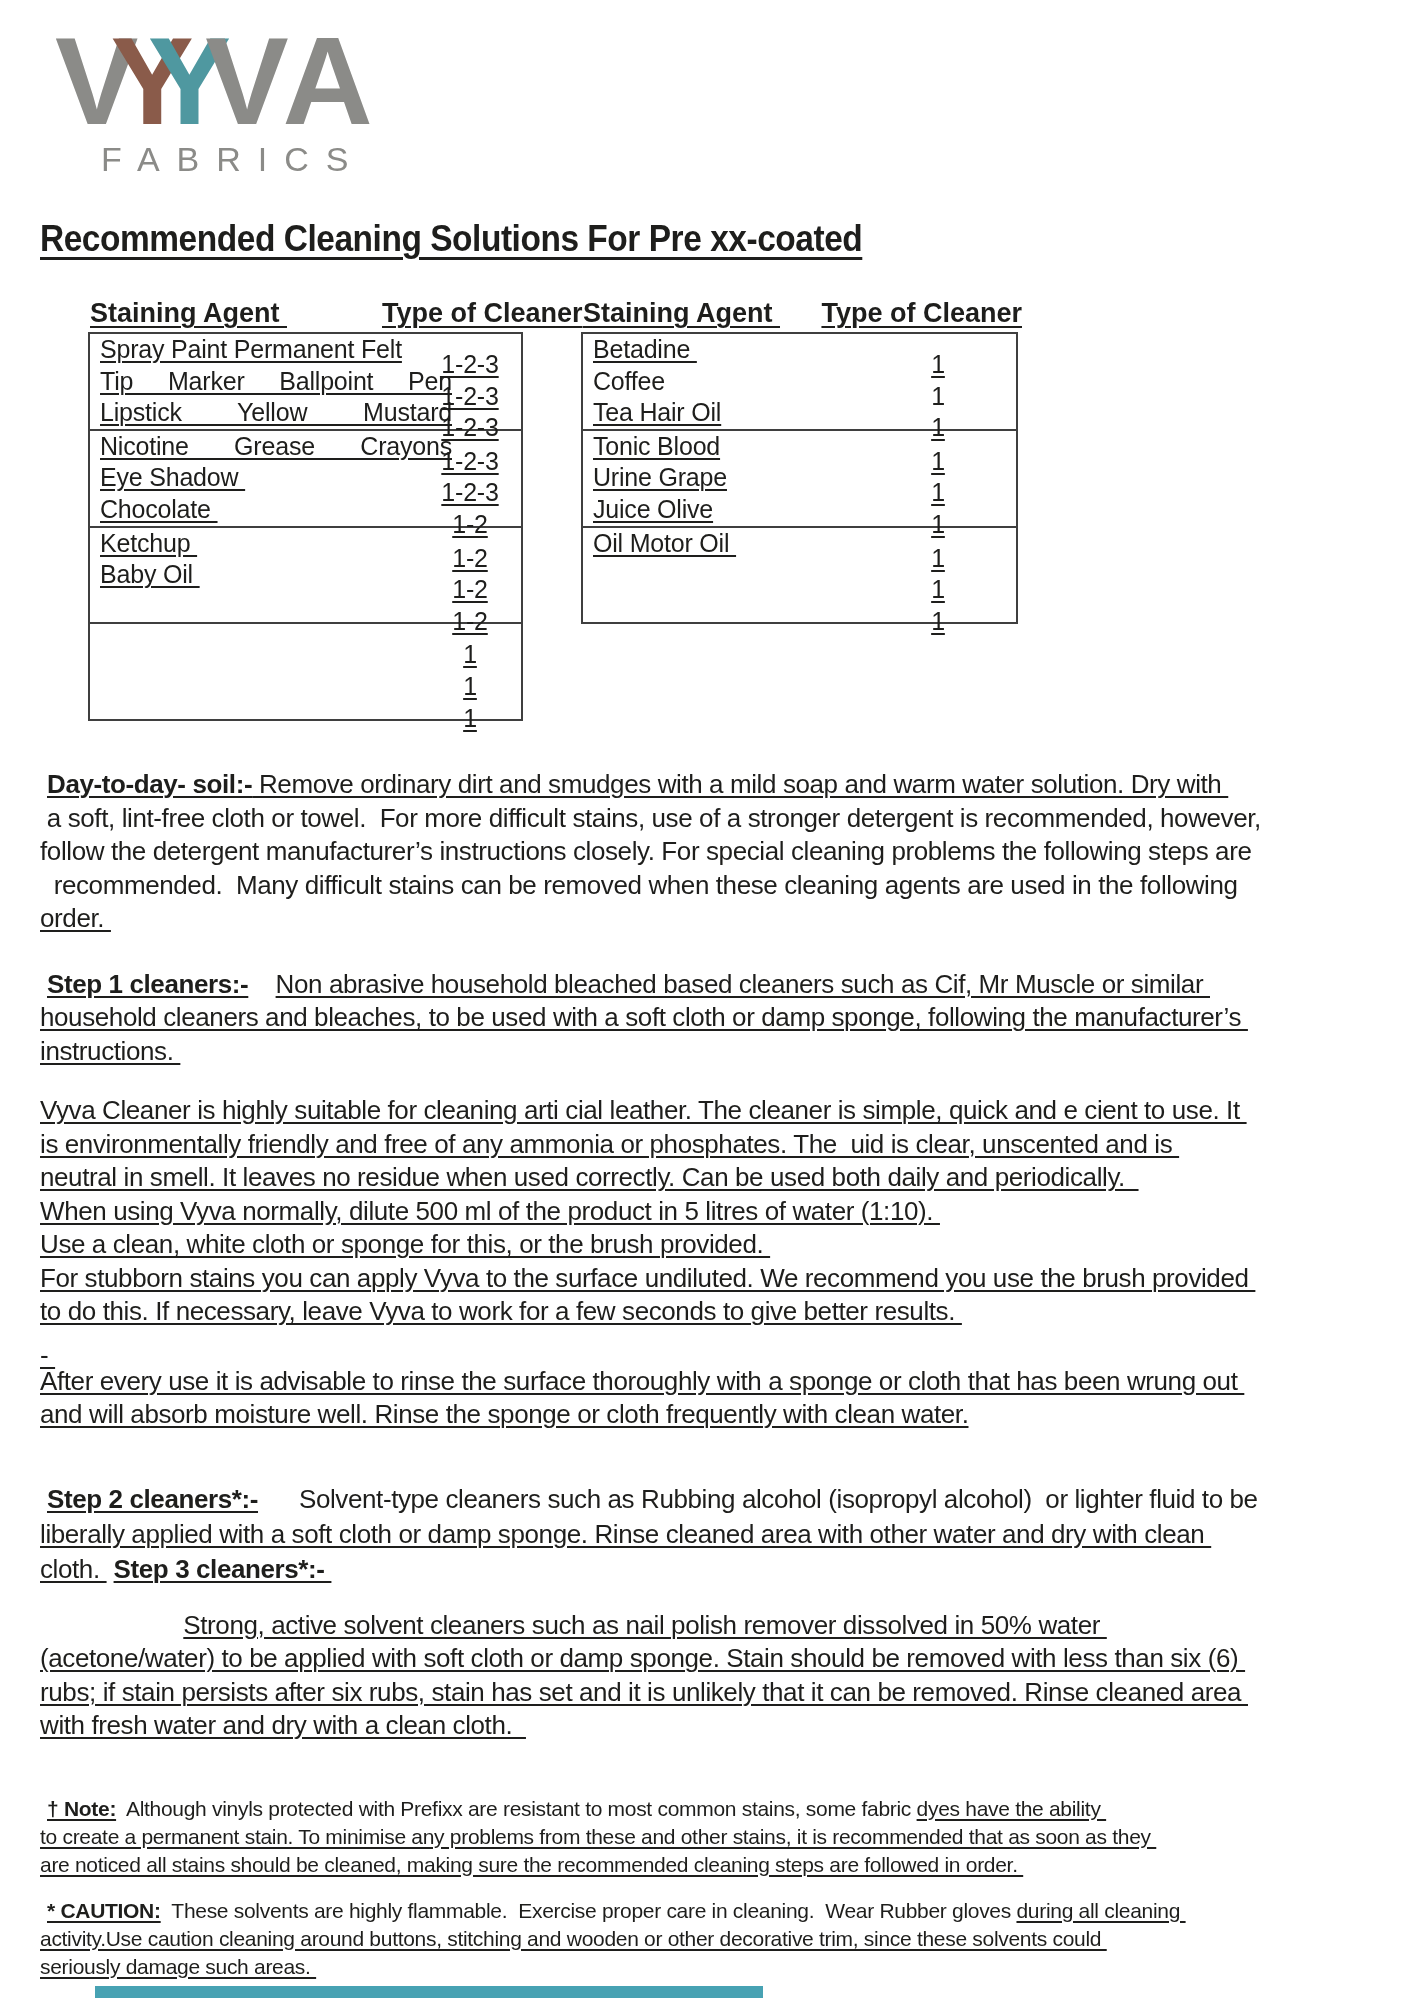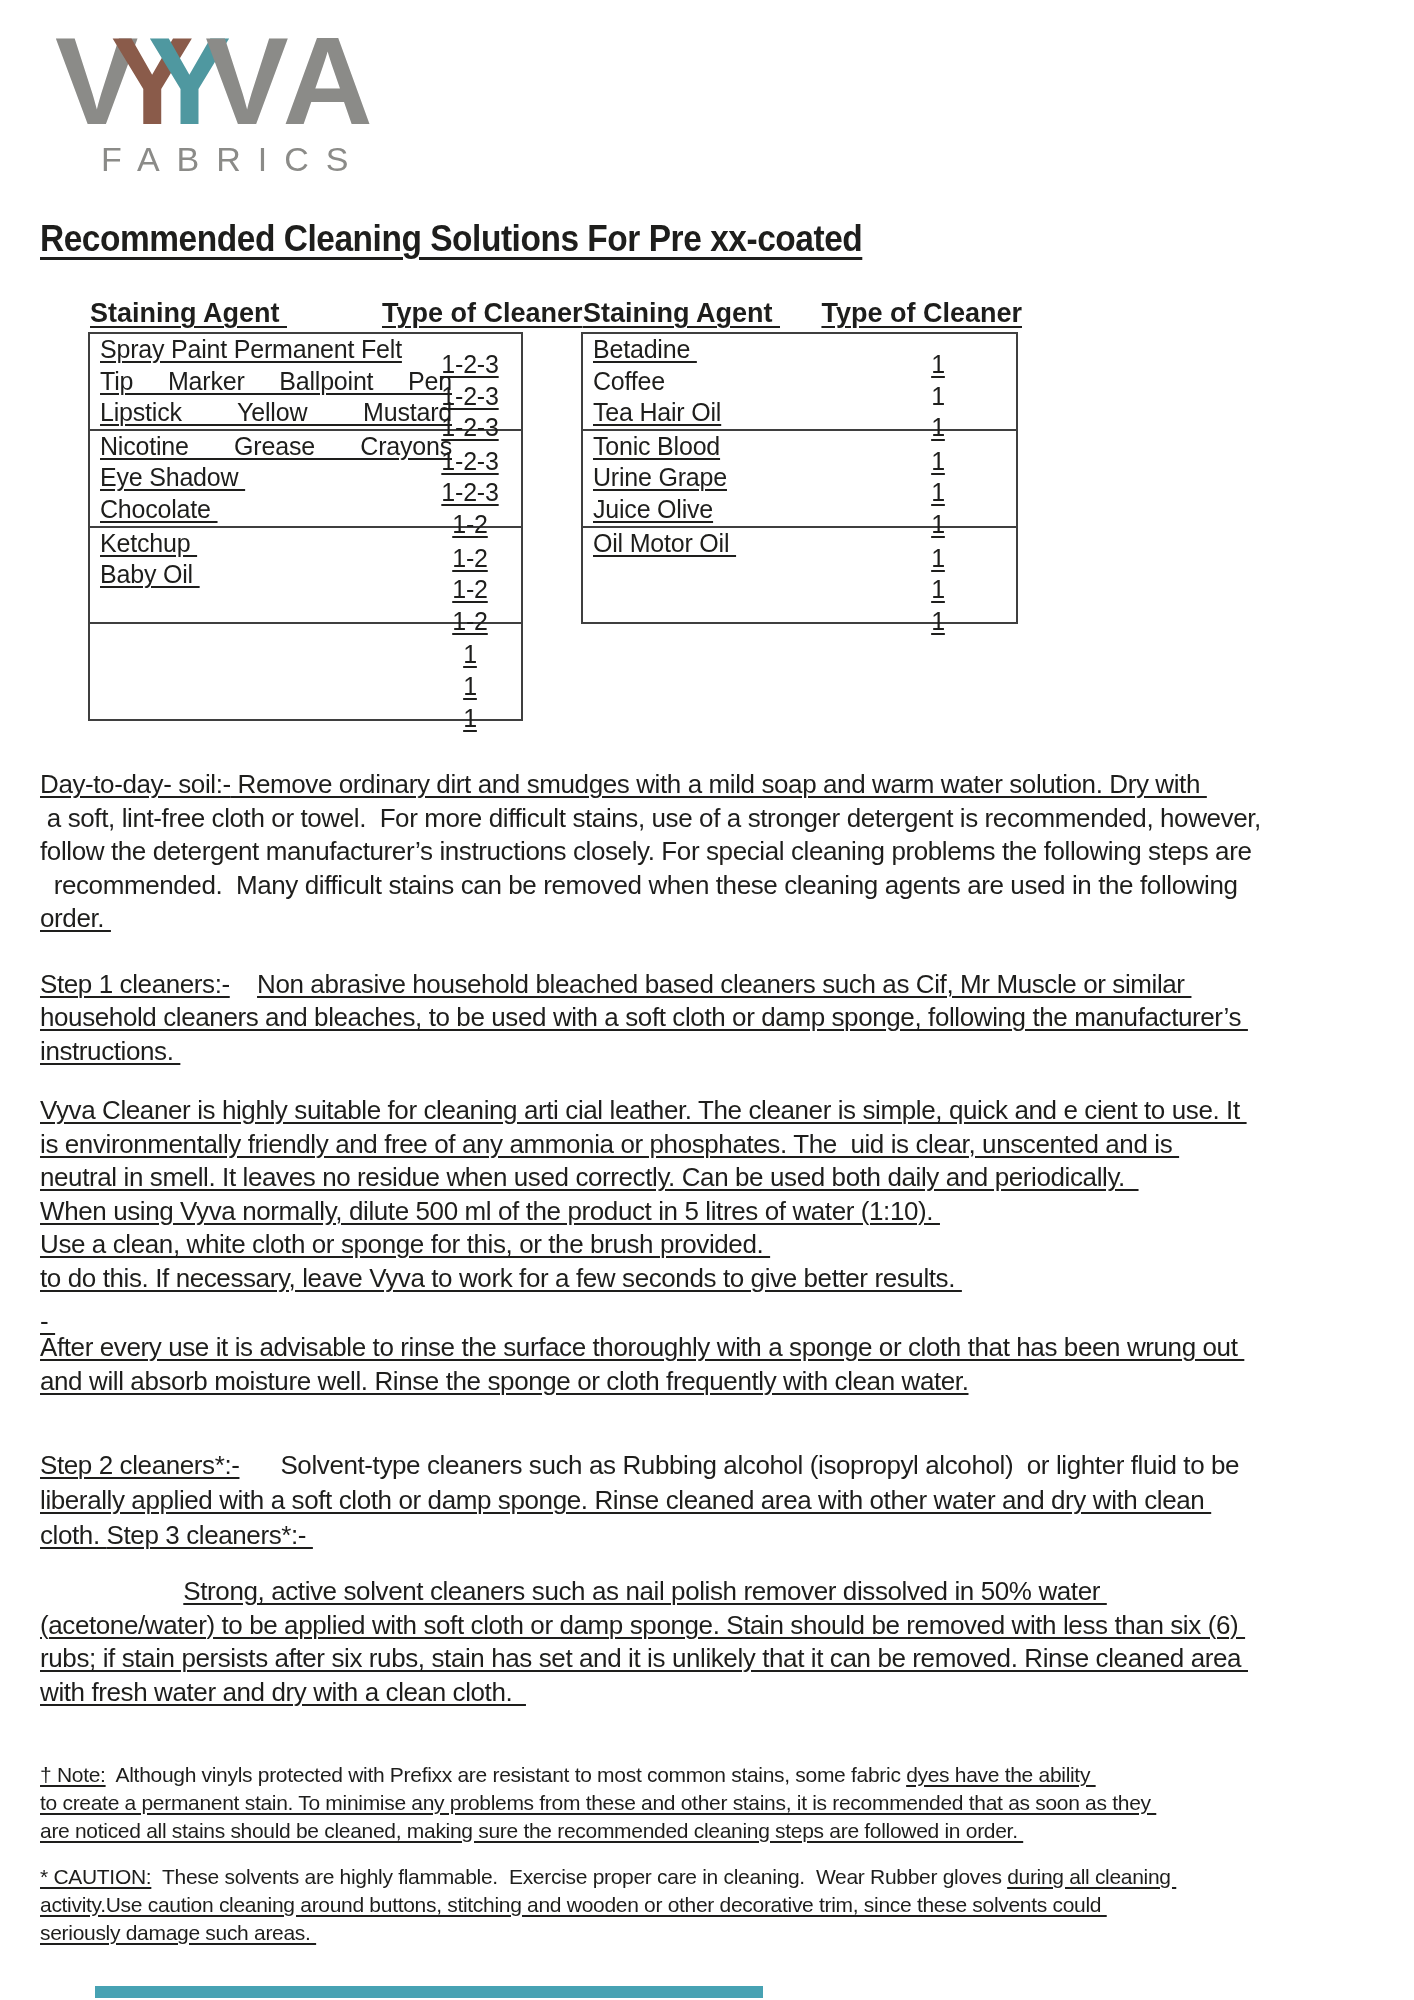--- a/index.html
+++ b/index.html
@@ -36,21 +36,21 @@
   .tbox { border:2px solid #3f3f3f; width:100%; }
   .tsection { border-bottom:2px solid #3f3f3f; }
   .tsection:last-child { border-bottom:none; }
   .trow { position:relative; height:31.6px; line-height:31.6px; font-size:25px; letter-spacing:-0.2px; }
   .agent { position:absolute; left:10px; top:0; white-space:pre; }
   .agent.justify { display:inline-block; width:352px; text-align-last:justify; }
   .cleaner { position:absolute; top:15px; text-align:center; white-space:pre; }
   .stain-table.left  .cleaner { left:335px; width:90px; }
   .stain-table.right .cleaner { left:310px; width:90px; }
   .u { text-decoration:underline; text-decoration-thickness:1.5px; text-underline-offset:3px; }
-  .b { font-weight:normal; }
+  .b { font-weight:bold;margin-left:7px; }
   
   .content { position:absolute; left:40px; top:768px; width:1345px; }
   .para { font-size:26px; letter-spacing:-0.4px; }
   .para .line { height:33.5px; line-height:33.5px; white-space:pre; }
   .para .line.dash { height:20px; line-height:20px; }
   .para.small { font-size:21px; letter-spacing:-0.3px; }
   .para.small .line { height:28px; line-height:28px; }
   #para-2 { margin-top:32px; }
   #para-3 { margin-top:26px; }
   #para-4 { margin-top:16px; }
@@ -200,20 +200,21 @@
         <div class="line"><span class="b u">Step 1 cleaners:-</span><span>    </span><span class="u">Non abrasive household bleached based cleaners such as Cif, Mr Muscle or similar </span></div>
         <div class="line"><span class="u">household cleaners and bleaches, to be used with a soft cloth or damp sponge, following the manufacturer’s </span></div>
         <div class="line"><span class="u">instructions. </span></div>
       </div>
       <div class="para" id="para-3">
         <div class="line"><span class="u">Vyva Cleaner is highly suitable for cleaning arti cial leather. The cleaner is simple, quick and e cient to use. It </span></div>
         <div class="line"><span class="u">is environmentally friendly and free of any ammonia or phosphates. The  uid is clear, unscented and is </span></div>
         <div class="line"><span class="u">neutral in smell. It leaves no residue when used correctly. Can be used both daily and periodically.  </span></div>
         <div class="line"><span class="u">When using Vyva normally, dilute 500 ml of the product in 5 litres of water (1:10). </span></div>
         <div class="line"><span class="u">Use a clean, white cloth or sponge for this, or the brush provided. </span></div>
+        <div class="line"><span class="u">For stubborn stains you can apply Vyva to the surface undiluted. We recommend you use the brush provided </span></div>
         <div class="line"><span class="u">to do this. If necessary, leave Vyva to work for a few seconds to give better results. </span></div>
       </div>
       <div class="para" id="para-4">
         <div class="line dash"><span class="u">- </span></div>
         <div class="line"><span class="u">After every use it is advisable to rinse the surface thoroughly with a sponge or cloth that has been wrung out </span></div>
         <div class="line"><span class="u">and will absorb moisture well. Rinse the sponge or cloth frequently with clean water.</span></div>
       </div>
       <div class="para" id="para-5">
         <div class="line"><span class="b u">Step 2 cleaners*:-</span><span>      Solvent-type cleaners such as Rubbing alcohol (isopropyl alcohol)  or lighter fluid to be</span></div>
         <div class="line"><span class="u">liberally applied with a soft cloth or damp sponge. Rinse cleaned area with other water and dry with clean </span></div>

